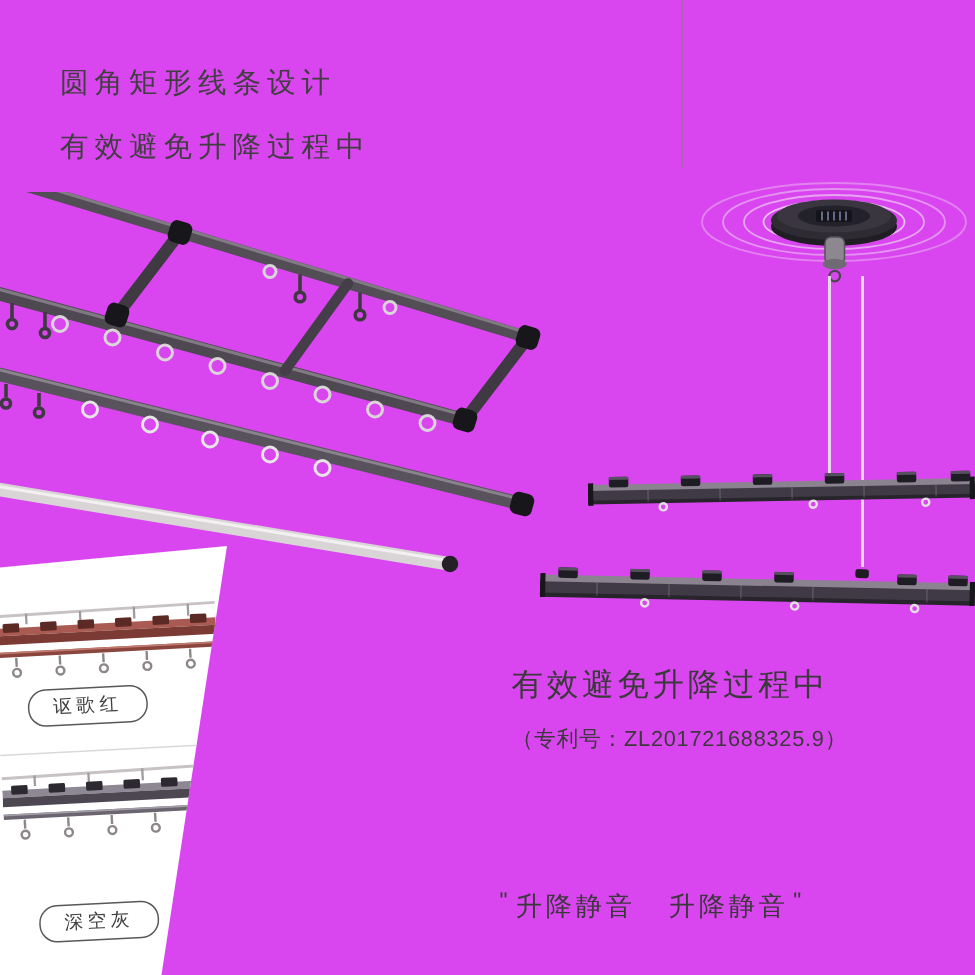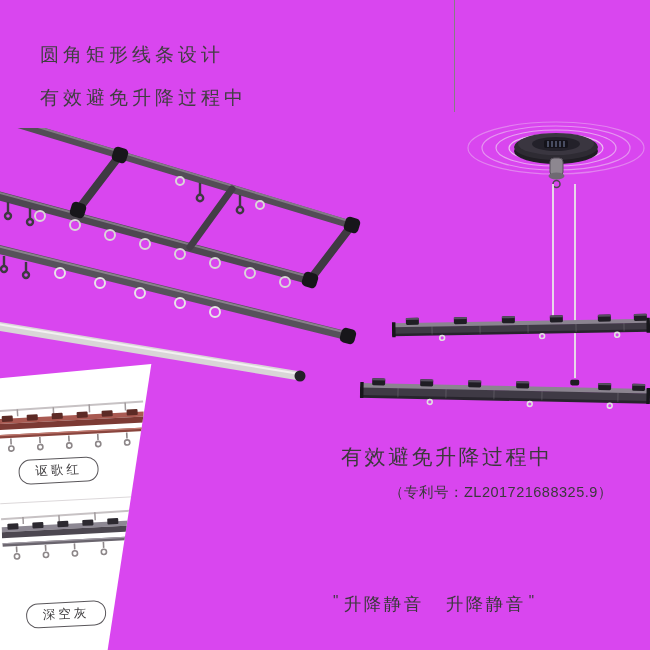--- a/index.html
+++ b/index.html
@@ -33,21 +33,21 @@
   .divider{position:absolute;left:-6px;top:138px;width:148px;height:1px;background:#dcd8da;}
   .pill{position:absolute;left:14px;width:78px;height:23px;border:1px solid #5a575b;
         border-radius:12px;background:#fff;display:flex;align-items:center;justify-content:center;
         font-size:12.5px;letter-spacing:3px;color:#3f3d3f;white-space:nowrap;}
   .pill-red{top:96px;}
   .pill-gray{top:240px;}
 
   
   .feature{position:absolute;left:341px;top:440px;color:#3b393b;}
   .feature .fline{font-size:21px;letter-spacing:2.5px;line-height:34px;font-weight:400;white-space:nowrap;}
-  .patent{font-size:14.5px;letter-spacing:.5px;margin-top:9px;color:#3b393b;white-space:nowrap;margin-left:48px;}
+  .patent{font-size:14.5px;letter-spacing:.5px;margin-top:9px;color:#3b393b;white-space:nowrap;}
 
   
   .slogan{position:absolute;left:330px;top:592px;color:#3a383a;font-size:17.5px;
           letter-spacing:2.5px;font-weight:500;white-space:nowrap;}
   .slogan .q{font-size:15px;position:relative;top:-5px;margin:0 3px;}
   .slogan .gap{display:inline-block;width:22px;}
 </style>
 </head>
 <body>
 

